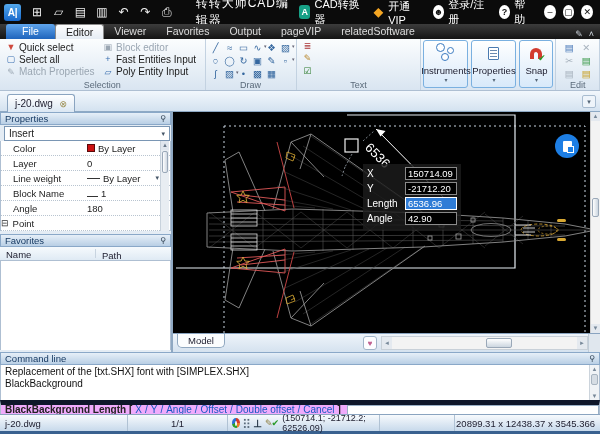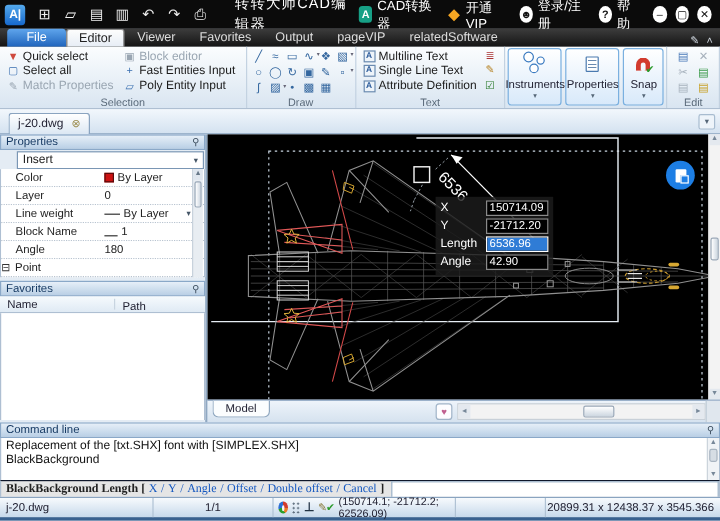--- a/index.html
+++ b/index.html
@@ -66,21 +66,21 @@
   .dtab .x { color:#998a4a; font-size:9px; margin-left:4px; }
   .dtabs-right { position:absolute; right:4px; top:4px; width:14px; height:13px; border:1px solid #a8bcd0; border-radius:2px; background:#eef4fa; font-size:7px; text-align:center; line-height:11px; color:#567; }
 
   
   .main { position:absolute; left:0; top:112px; width:600px; height:240px; }
 
   
   .leftpanel { position:absolute; left:0; top:0; width:173px; height:240px; background:#e4ecf4; border-right:2px solid #8fa8c2; }
   .phdr { height:13px; background:linear-gradient(#e6eff8,#b9cfe5); border:1px solid #8aa8c8; display:flex; justify-content:space-between; align-items:center; padding:0 4px; font-size:9.5px; color:#173a63; }
   .pin { font-size:8px; color:#345; }
-  .pselect { height:15px; margin:1px 1px 0 14px; background:#fff; border:1px solid #7a96b4; font-size:10px; color:#222; display:flex; justify-content:space-between; align-items:center; padding:0 4px; }
+  .pselect { height:15px; margin:1px 1px 0 4px; background:#fff; border:1px solid #7a96b4; font-size:10px; color:#222; display:flex; justify-content:space-between; align-items:center; padding:0 4px; }
   .pgrid { position:relative; background:#fff; border-left:1px solid #aebfd2; border-right:1px solid #aebfd2; }
   .prow { height:15px; display:flex; align-items:center; font-size:9.5px; color:#222; border-bottom:1px dotted #b8c4d0; background:#fff; }
   .prow .lab { width:86px; padding-left:12px; }
   .prow .val { flex:1; display:flex; align-items:center; gap:3px; padding-right:11px; }
   .swatch { width:8px; height:8px; background:#cc1111; border:1px solid #5a0a0a; }
   .lwline { width:13px; height:1px; background:#333; }
   .bnline { width:11px; border-bottom:1px solid #333; height:7px; }
   .ddv { margin-left:auto; font-size:7px; color:#456; }
   .prow.group .lab { width:auto; padding-left:2px; }
   .gsq { font-size:9px; margin-right:2px; color:#333; }
@@ -122,21 +122,21 @@
   .fab .doc::after { content:""; position:absolute; right:-2px; bottom:-1px; width:5px; height:5px; background:#1d7ee4; border:1px solid #fff; }
 
   
   .cmdpanel { position:absolute; left:0; top:352px; width:600px; height:62px; background:#fff; }
   .cmdbody { position:relative; height:35px; background:#fff; border-left:1px solid #aebfd2; border-right:1px solid #aebfd2; padding:1px 4px; }
   .cline { font-size:10px; color:#111; line-height:12px; white-space:nowrap; }
   .cmd-scroll { position:absolute; right:0; top:0; width:10px; height:35px; background:#f0f3f6; border-left:1px solid #ccd4dc; font-size:6px; color:#789; }
   .cmd-scroll .a1 { position:absolute; top:0; left:0; right:0; height:8px; text-align:center; line-height:8px; }
   .cmd-scroll .a2 { position:absolute; bottom:0; left:0; right:0; height:8px; text-align:center; line-height:8px; }
   .cmd-scroll .thumb { position:absolute; left:1px; right:1px; top:9px; height:11px; background:#d6dde4; border:1px solid #a8b4c0; border-radius:2px; }
-  .promptrow { height:14px; display:flex; align-items:center; border-top:1px solid #0f172a; border-left:1px solid #aebfd2; border-right:1px solid #aebfd2; background:#e5e5e5; font-size:10px; padding-left:4px; white-space:nowrap;font-family:Liberation Serif, serif; }
+  .promptrow { height:14px; display:flex; align-items:center; border-top:5px solid #0f172a; border-left:1px solid #aebfd2; border-right:1px solid #aebfd2; background:#f0abfc; font-size:10px; padding-left:4px; white-space:nowrap; }
   .pr-dark { color:#222; font-weight:bold; }
   .copt { color:#1558c0; margin:0 3px; }
   .csep { color:#1558c0; }
   .cmdinput { flex:1; align-self:stretch; margin-left:6px; border:1px solid #9ab0c6; border-bottom:none; background:#fff; }
 
   
   .statusbar { position:absolute; left:0; top:414px; width:600px; height:20px; background:linear-gradient(#f7fafd,#c7d9eb); border-top:1px solid #8aa4c0; border-bottom:3px solid #39618f; display:flex; align-items:center; font-size:9.5px; color:#223; }
   .scell { height:100%; display:flex; align-items:center; border-right:1px solid #b0c2d4; }
   .s1 { width:128px; padding-left:5px; }
   .s2 { width:100px; justify-content:center; }
@@ -252,34 +252,20 @@
         <span class="dg">ʃ</span>
         <span class="dg dd">▨</span>
         <span class="dg">•</span>
         <span class="dg">▩</span>
         <span class="dg">▦</span>
       </div>
       <div class="glabel">Draw</div>
     </div>
 
     <div class="rgroup gtext">
-      <div class="gcol">
-        <div class="ritem">
-            <span class="abox">A</span>
-            <span>Multiline Text</span>
-          </div>
-        <div class="ritem">
-            <span class="abox">A</span>
-            <span>Single Line Text</span>
-          </div>
-        <div class="ritem">
-            <span class="abox">A</span>
-            <span>Attribute Definition</span>
-          </div>
-      </div>
       <div class="tside">
         <span style="color:#a33">≣</span>
         <span style="color:#b8862a">✎</span>
         <span style="color:#2a7a2a">☑</span>
       </div>
       <div class="glabel">Text</div>
     </div>
 
     <div class="bigwrap">
       <div class="bigbtn">

